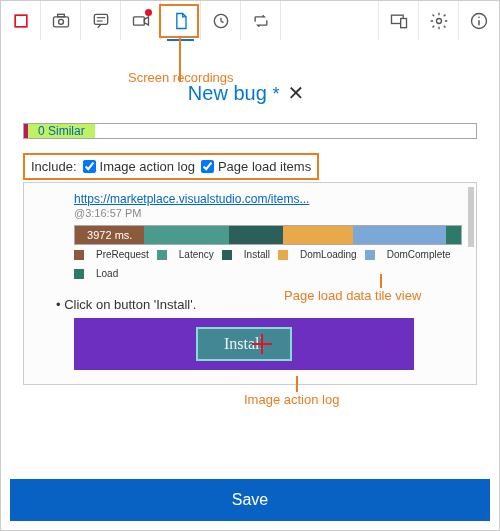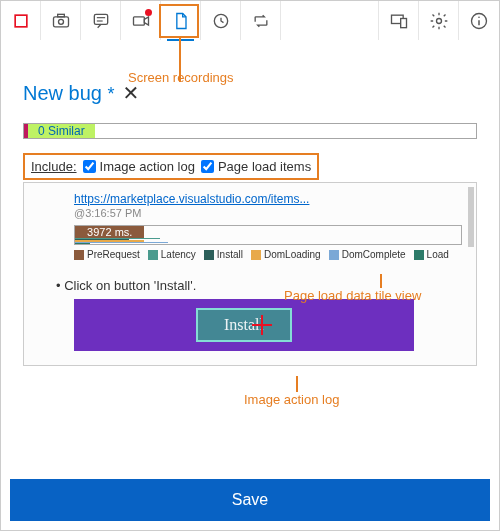--- a/index.html
+++ b/index.html
@@ -43,21 +43,21 @@
     width: 7px; height: 7px;
     background: #e81123;
     border-radius: 50%;
   }
 
   .content { padding: 12px 22px 0 22px; position: relative; }
 
   .title-row {
     display: flex;
     align-items: center;
-    justify-content: flex-start;
+    justify-content: center;
     margin: 24px 0 14px 0;
   }
   .title {
     color: #0078d4;
     font-size: 20px;
     font-weight: 400;
   }
   .asterisk { color: #0078d4; font-size: 18px; margin-left: 2px; }
   .close-x {
     font-size: 20px;
@@ -97,21 +97,21 @@
   }
   .include-row label {
     display: flex;
     align-items: center;
     gap: 4px;
     font-size: 13px;
   }
   .include-row input[type=checkbox] {
     width: 13px; height: 13px;
   }
-  .include-label { font-size: 13px; text-decoration: underline; }
+  .include-label { font-size: 13px; }
 
   .details-panel {
     border: 1px solid #ccc;
     margin-top: 2px;
     padding: 8px 14px 14px 50px;
     position: relative;
     background: #fcfcfc;
   }
   .url-link {
     color: #0066cc;
@@ -123,37 +123,36 @@
     font-size: 11px;
     margin-top: 1px;
   }
   .timing-bar {
     position: relative;
     height: 20px;
     margin-top: 6px;
     display: flex;
     border: 1px solid #aaa;
     overflow: hidden;
-    flex-direction: column;
   }
   .seg { height: 100%; }
   .seg-prereq  { background: #8b5a3c; width: 18%; display:flex;align-items:center;justify-content:center;color:#fff;font-size:11px;}
   .seg-lat     { background: #4a9b8e; width: 22%; }
   .seg-resp    { background: #2c5f5a; width: 14%; }
   .seg-doml    { background: #e8a94a; width: 18%; }
   .seg-domc    { background: #7ba8d6; width: 24%; }
   .seg-load    { background: #2c7a68; width: 4%; }
   .legend {
     display: flex;
     flex-wrap: wrap;
     gap: 8px;
     font-size: 10px;
     margin-top: 4px;
   }
-  .legend-item { display: flex; align-items: center; gap: 3px; }
+  .legend-item { display: flex; align-items: center; gap: 12px; }
   .swatch { width: 10px; height: 10px; display:inline-block;}
   .sw-prereq{background:#8b5a3c;} .sw-lat{background:#4a9b8e;}
   .sw-resp{background:#2c5f5a;} .sw-doml{background:#e8a94a;}
   .sw-domc{background:#7ba8d6;} .sw-load{background:#2c7a68;}
 
   .action-log { margin-top: 18px; }
   .action-log .bullet { font-size: 13px; margin-left: -18px;}
   .action-img {
     margin-top: 6px;
     width: 340px;

